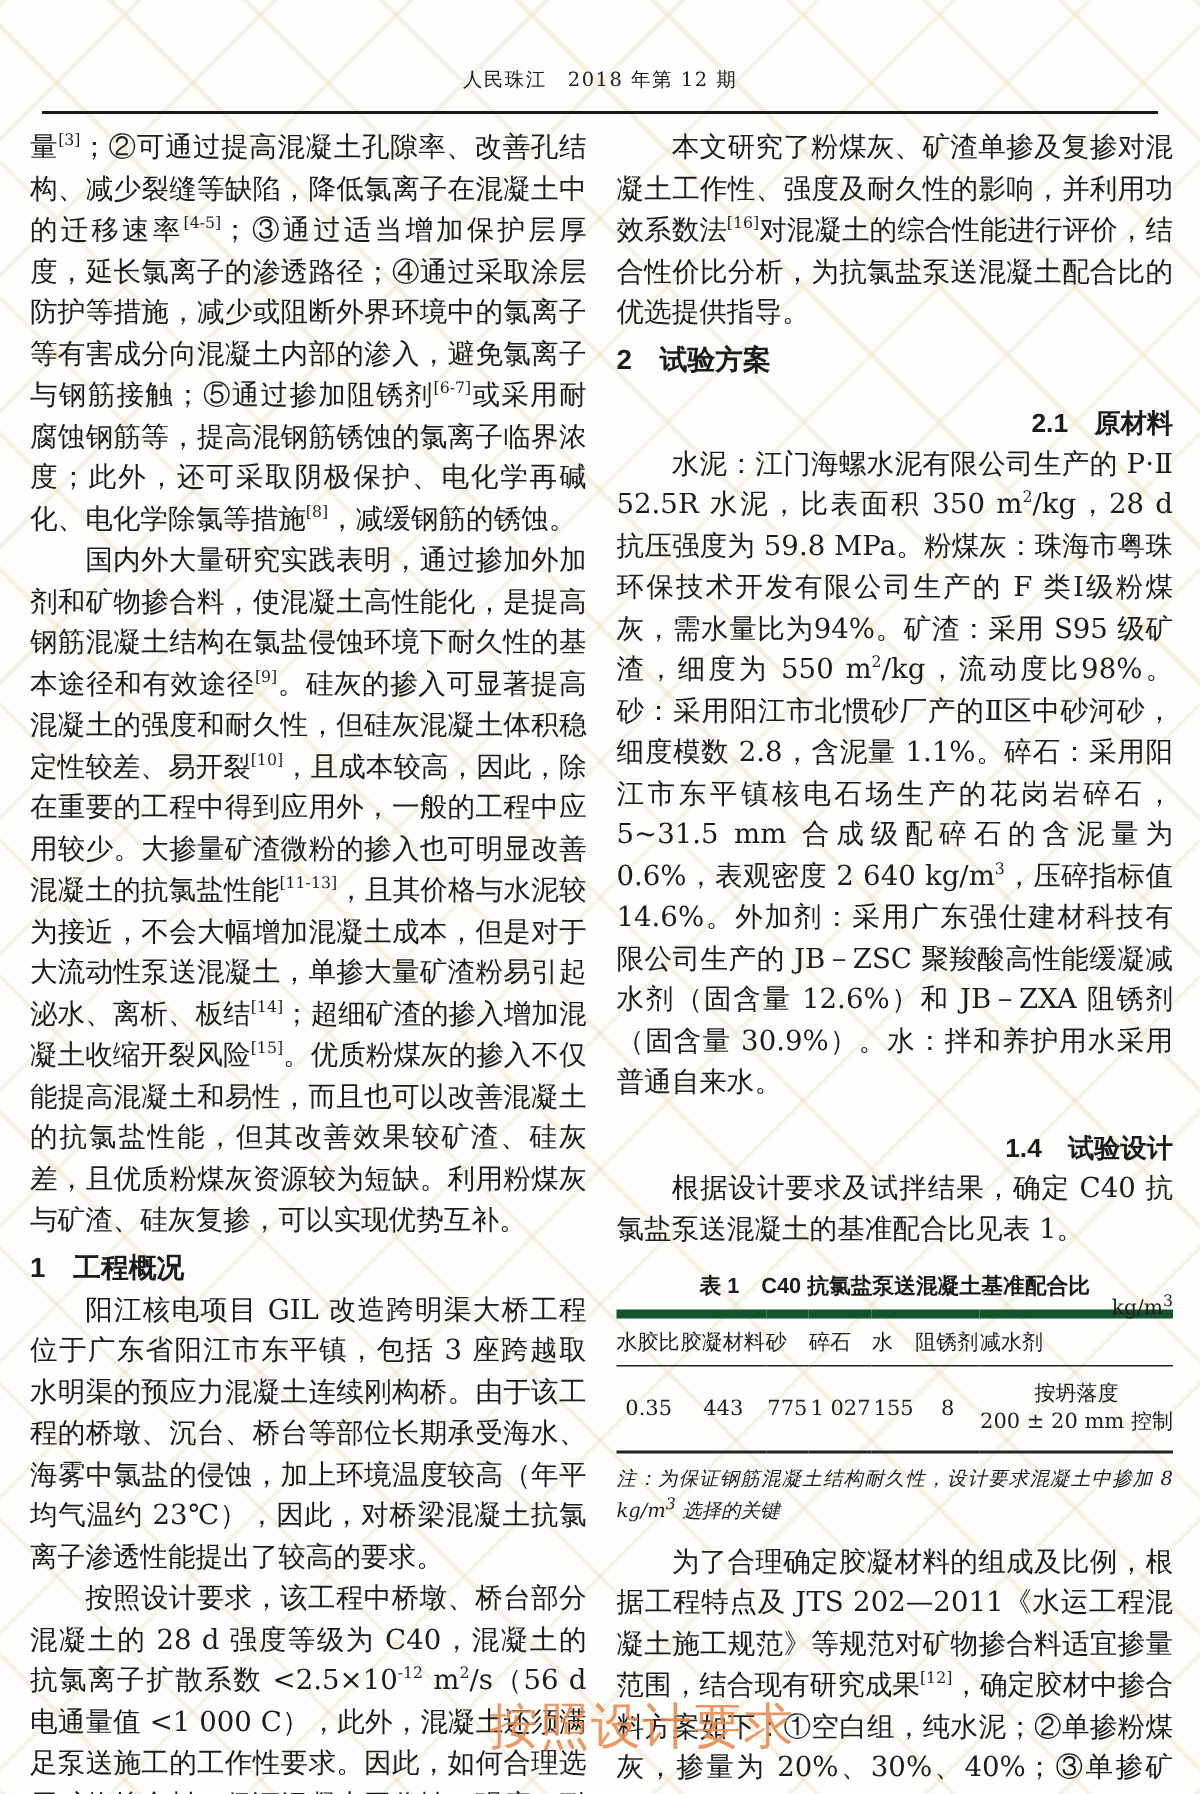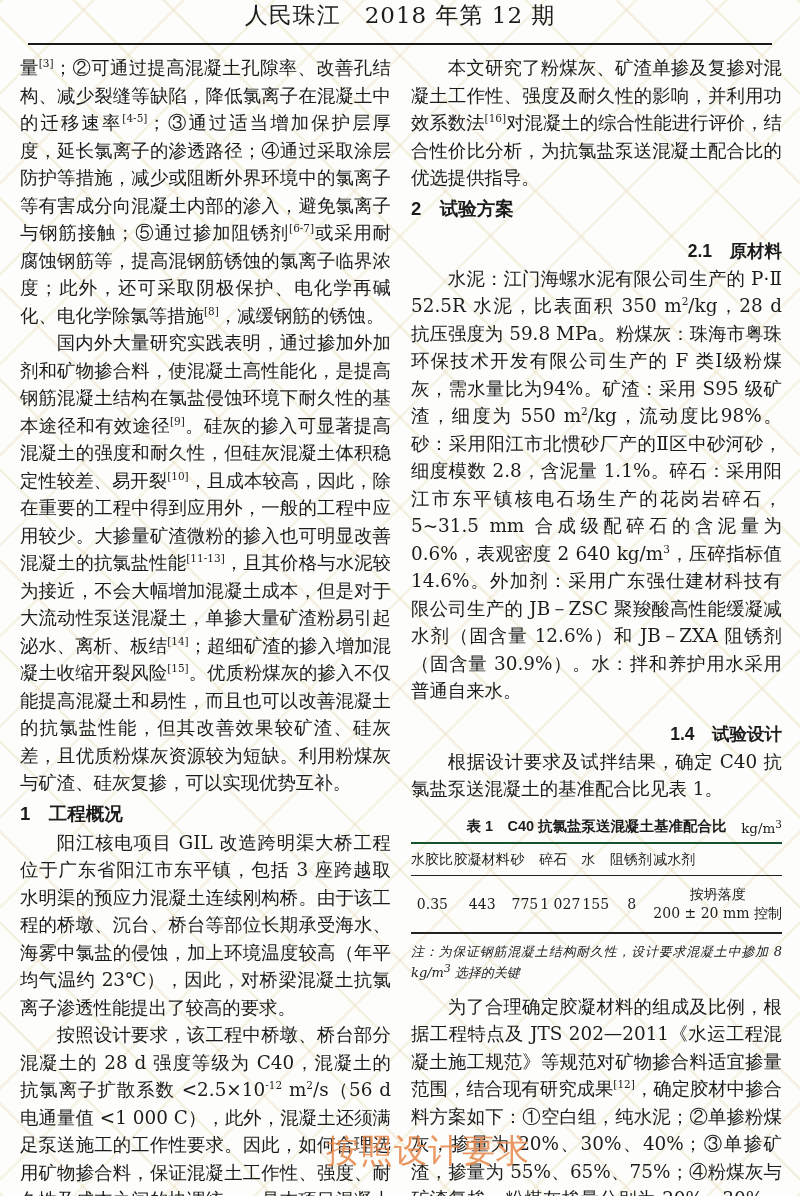--- a/index.html
+++ b/index.html
@@ -19,21 +19,22 @@
     background:
       repeating-linear-gradient(45deg, rgba(232,220,185,0.38) 0 3px, transparent 3px 64px),
       repeating-linear-gradient(-45deg, rgba(232,220,185,0.32) 0 3px, transparent 3px 64px);
     pointer-events:none;
     z-index:0;
   }
   .content{position:relative;z-index:1;}
 
   .journal-header{
     text-align:center;
-    font-size:23px;
+    padding-top:44px;
+    font-size:13px;
     letter-spacing:1px;
   }
   .header-rule{
     border:none;
     border-top:2px solid #1a1a1a;
     margin:12px 28px 0 28px;
   }
 
   .columns{
     display:flex;
@@ -78,30 +79,30 @@
   .table-title{
     position:relative;
     text-align:center;
     font-family:"Liberation Sans","DejaVu Sans",sans-serif;
     font-weight:bold;
     font-size:14.5px;
     margin:0 0 6px 0;
   }
   .table-unit{
     position:absolute;
-    right:0;top:3px;
+    right:0;top:16px;
     font-family:"DejaVu Serif",serif;
     font-weight:normal;
     font-size:13.5px;
   }
   table.base-mix{
     width:100%;
     border-collapse:collapse;
     font-size:14px;
-    border-top:2px solid #14532d;
+    border-top:6px solid #14532d;
     border-bottom:2px solid #222;
   }
   table.base-mix th{
     font-weight:normal;
     padding:7px 0 6px 0;
     border-bottom:1.2px solid #222;
     white-space:nowrap;
   }
   table.base-mix td{
     padding:9px 0;

